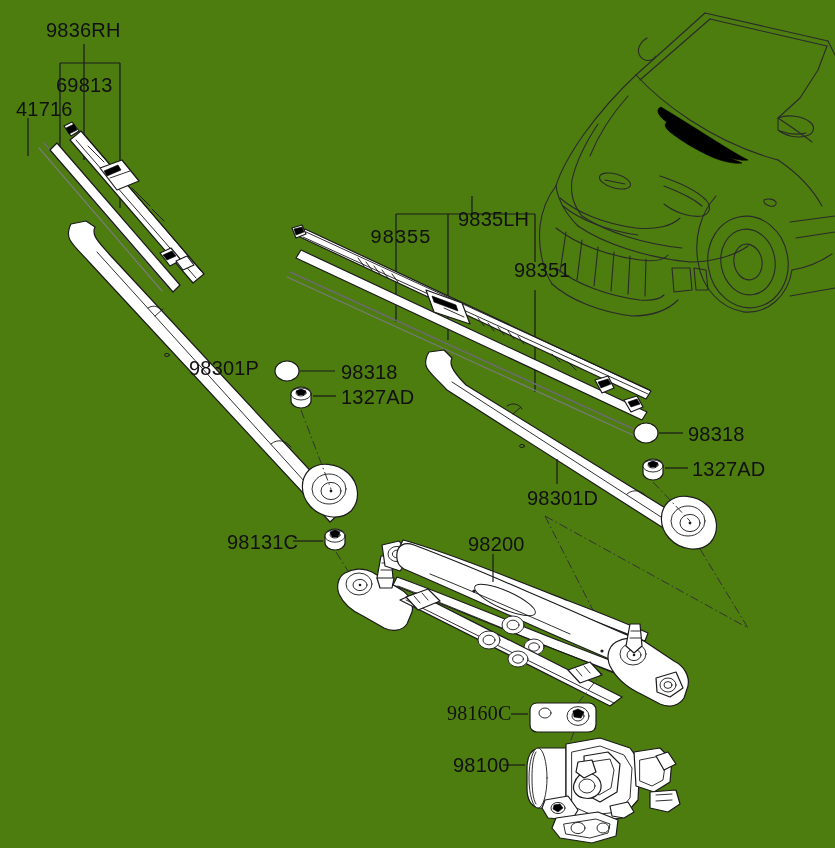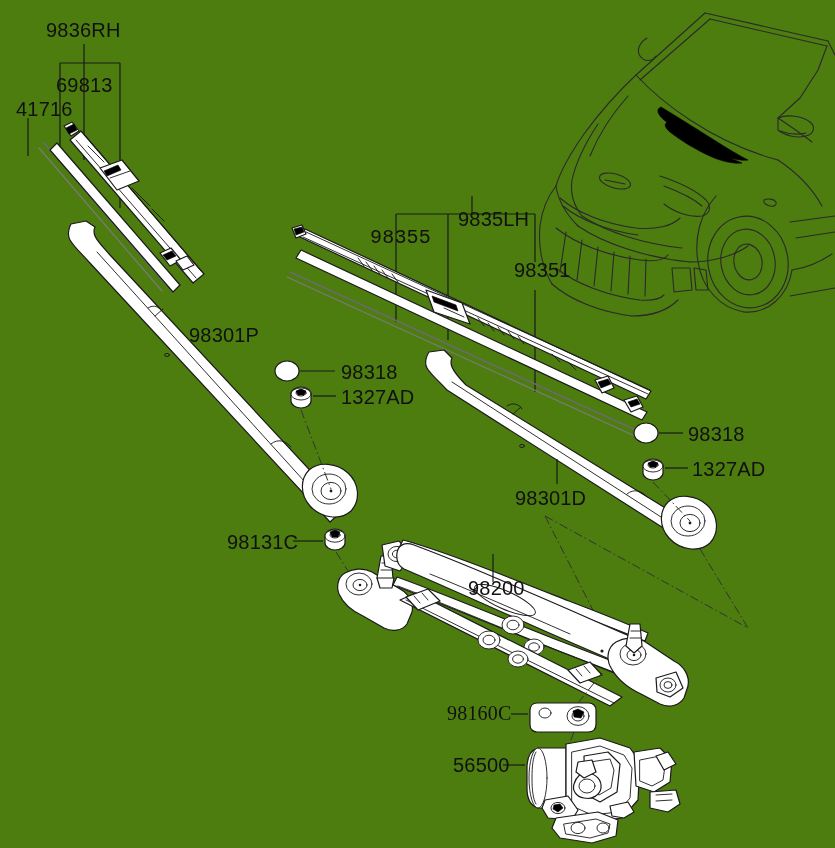--- a/index.html
+++ b/index.html
@@ -409,27 +409,27 @@
   </svg>
 
   <div class="lbl" style="left:46px;  top:20px;">9836RH</div>
   <div class="lbl" style="left:56px;  top:75px;">69813</div>
   <div class="lbl" style="left:16px;  top:99px;">41716</div>
 
   <div class="lbl" style="left:458px; top:173px;margin-top:36px;">9835LH</div>
   <div class="lbl" style="left:370px; top:228px;font-family:Liberation Mono, monospace;">98355</div>
   <div class="lbl" style="left:514px; top:260px;">98351</div>
 
-  <div class="lbl" style="left:189px; top:325px;">98301P</div>
+  <div class="lbl" style="left:189px; top:358px;">98301P</div>
   <div class="lbl" style="left:341px; top:362px;">98318</div>
   <div class="lbl" style="left:341px; top:387px;">1327AD</div>
 
   <div class="lbl" style="left:688px; top:424px;">98318</div>
   <div class="lbl" style="left:692px; top:459px;">1327AD</div>
 
-  <div class="lbl" style="left:515px; top:488px;">98301D</div>
+  <div class="lbl" style="left:527px; top:488px;">98301D</div>
   <div class="lbl" style="left:227px; top:532px;text-align:center;">98131C</div>
-  <div class="lbl" style="left:468px; top:534px;margin-top:44px;">98200</div>
+  <div class="lbl" style="left:468px; top:534px;">98200</div>
 
   <div class="lbl" style="left:447px; top:703px;font-family:Liberation Serif, serif;">98160C</div>
-  <div class="lbl" style="left:453px; top:755px;">56500</div>
+  <div class="lbl" style="left:453px; top:755px;">98100</div>
 
 </div>
 
 </body></html>

